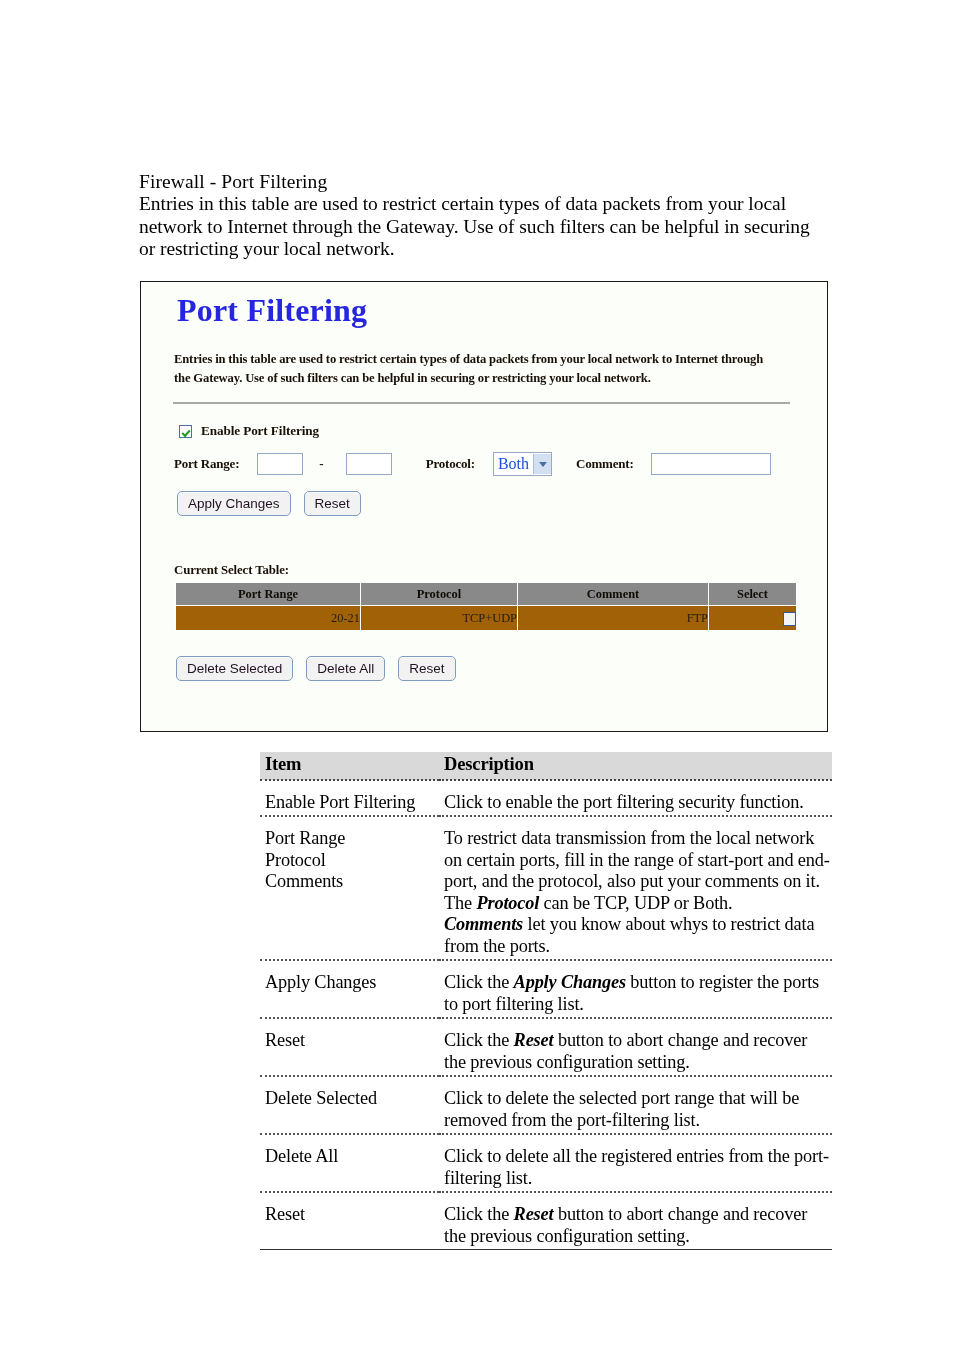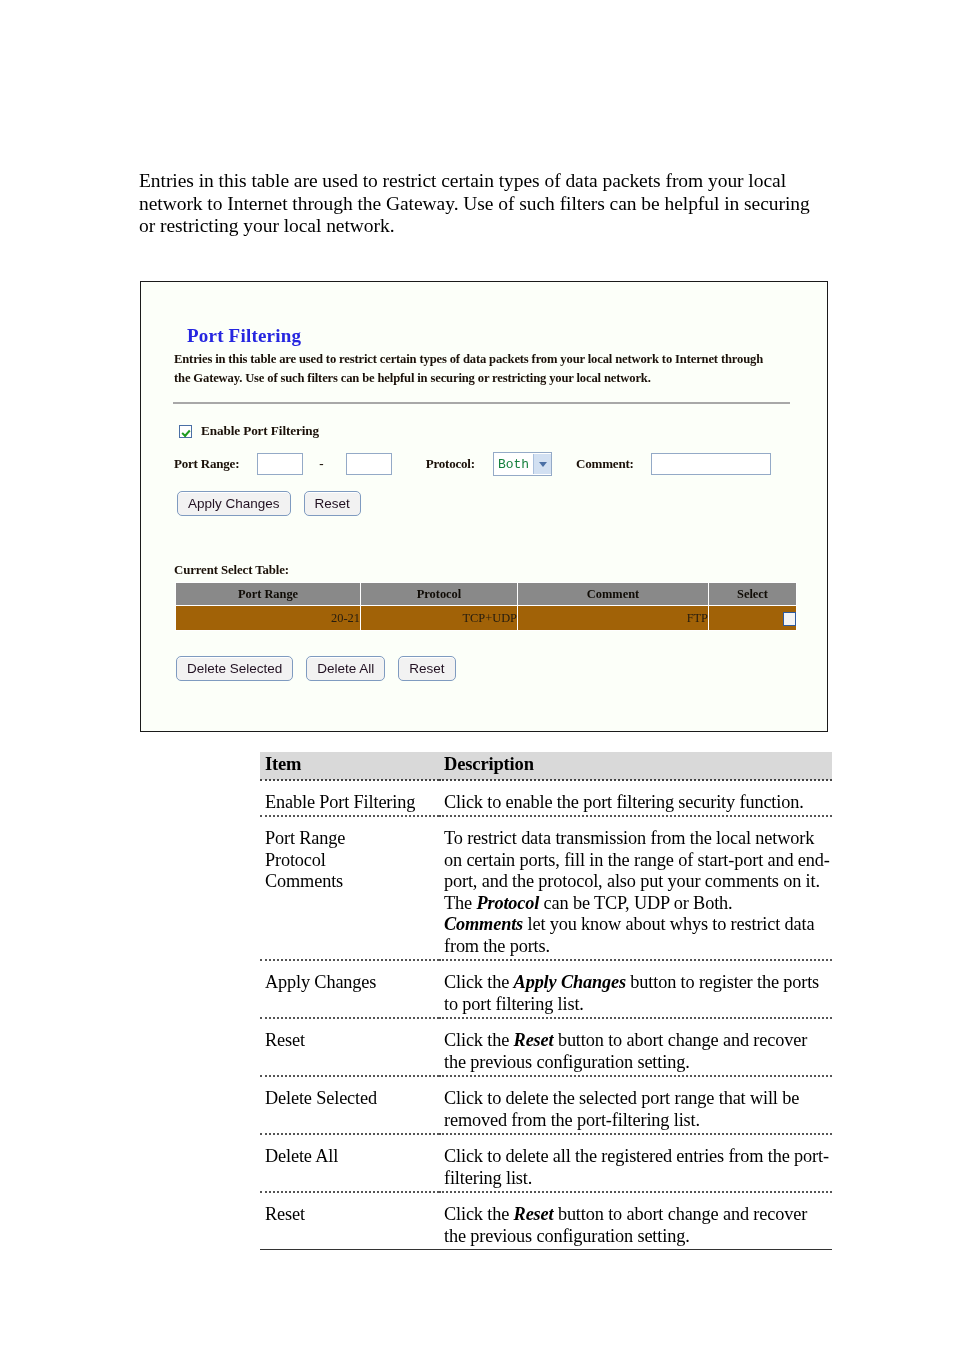--- a/index.html
+++ b/index.html
@@ -43,28 +43,27 @@
     top: 281px;
     width: 688px;
     height: 451px;
     background: #fcfff9;
     border: 1.5px solid #1a1a1a;
     box-sizing: border-box;
     overflow: hidden;
   }
   .panel-title {
     position: absolute;
-    left: 46px;
+    left: 36px;
     top: 10px;
     font-family: "Liberation Serif", "DejaVu Serif", serif;
     font-weight: bold;
-    font-size: 19px;
+    font-size: 32px;
     color: #2626e0;
     letter-spacing: 0.2px;
-    margin-top: 33px;
   }
   .panel-desc {
     position: absolute;
     left: 33px;
     top: 68px;
     width: 608px;
     font-size: 12.6px;
     line-height: 18.5px;
     font-weight: bold;
     color: #1a1008;
@@ -147,24 +146,24 @@
     height: 24px;
     box-sizing: border-box;
     border: 1.5px solid #94aac7;
     background: #ffffff;
     display: flex;
     align-items: center;
     position: relative;
     min-width: 58px;
   }
   .select-val {
-    font-family: Liberation Mono, monospace;
-    font-size: 13px;
+    font-family: Liberation Serif, serif;
+    font-size: 16px;
     font-weight: normal;
-    color: #15803d;
+    color: #1d4ed8;
     padding: 0 4px 0 4px;
   }
   .select-arrow {
     width: 17px;
     height: 20px;
     margin-left: auto;
     background: #d2e0f2;
     border-left: 1px solid #aac0dd;
     display: flex;
     align-items: center;
@@ -288,20 +287,21 @@
   }
   .c-item { width: 172px; }
   .c-desc { width: 386px; }
   .bi { font-weight: bold; font-style: italic; }
   .nowrapline { white-space: nowrap; }
 </style>
 </head>
 <body>
 
 <div class="doc-intro">
+  <div class="doc-title">Firewall - Port Filtering</div>
   <div class="doc-para">Entries in this table are used to restrict certain types of data packets from your local network to Internet through the Gateway. Use of such filters can be helpful in securing or restricting your local network.</div>
 </div>
 
 <div class="panel">
 
   <div class="panel-title">Port Filtering</div>
 
   <div class="panel-desc">Entries in this table are used to restrict certain types of data packets from your local network to Internet through the Gateway. Use of such filters can be helpful in securing or restricting your local network.</div>
 
   <div class="panel-rule"></div>

